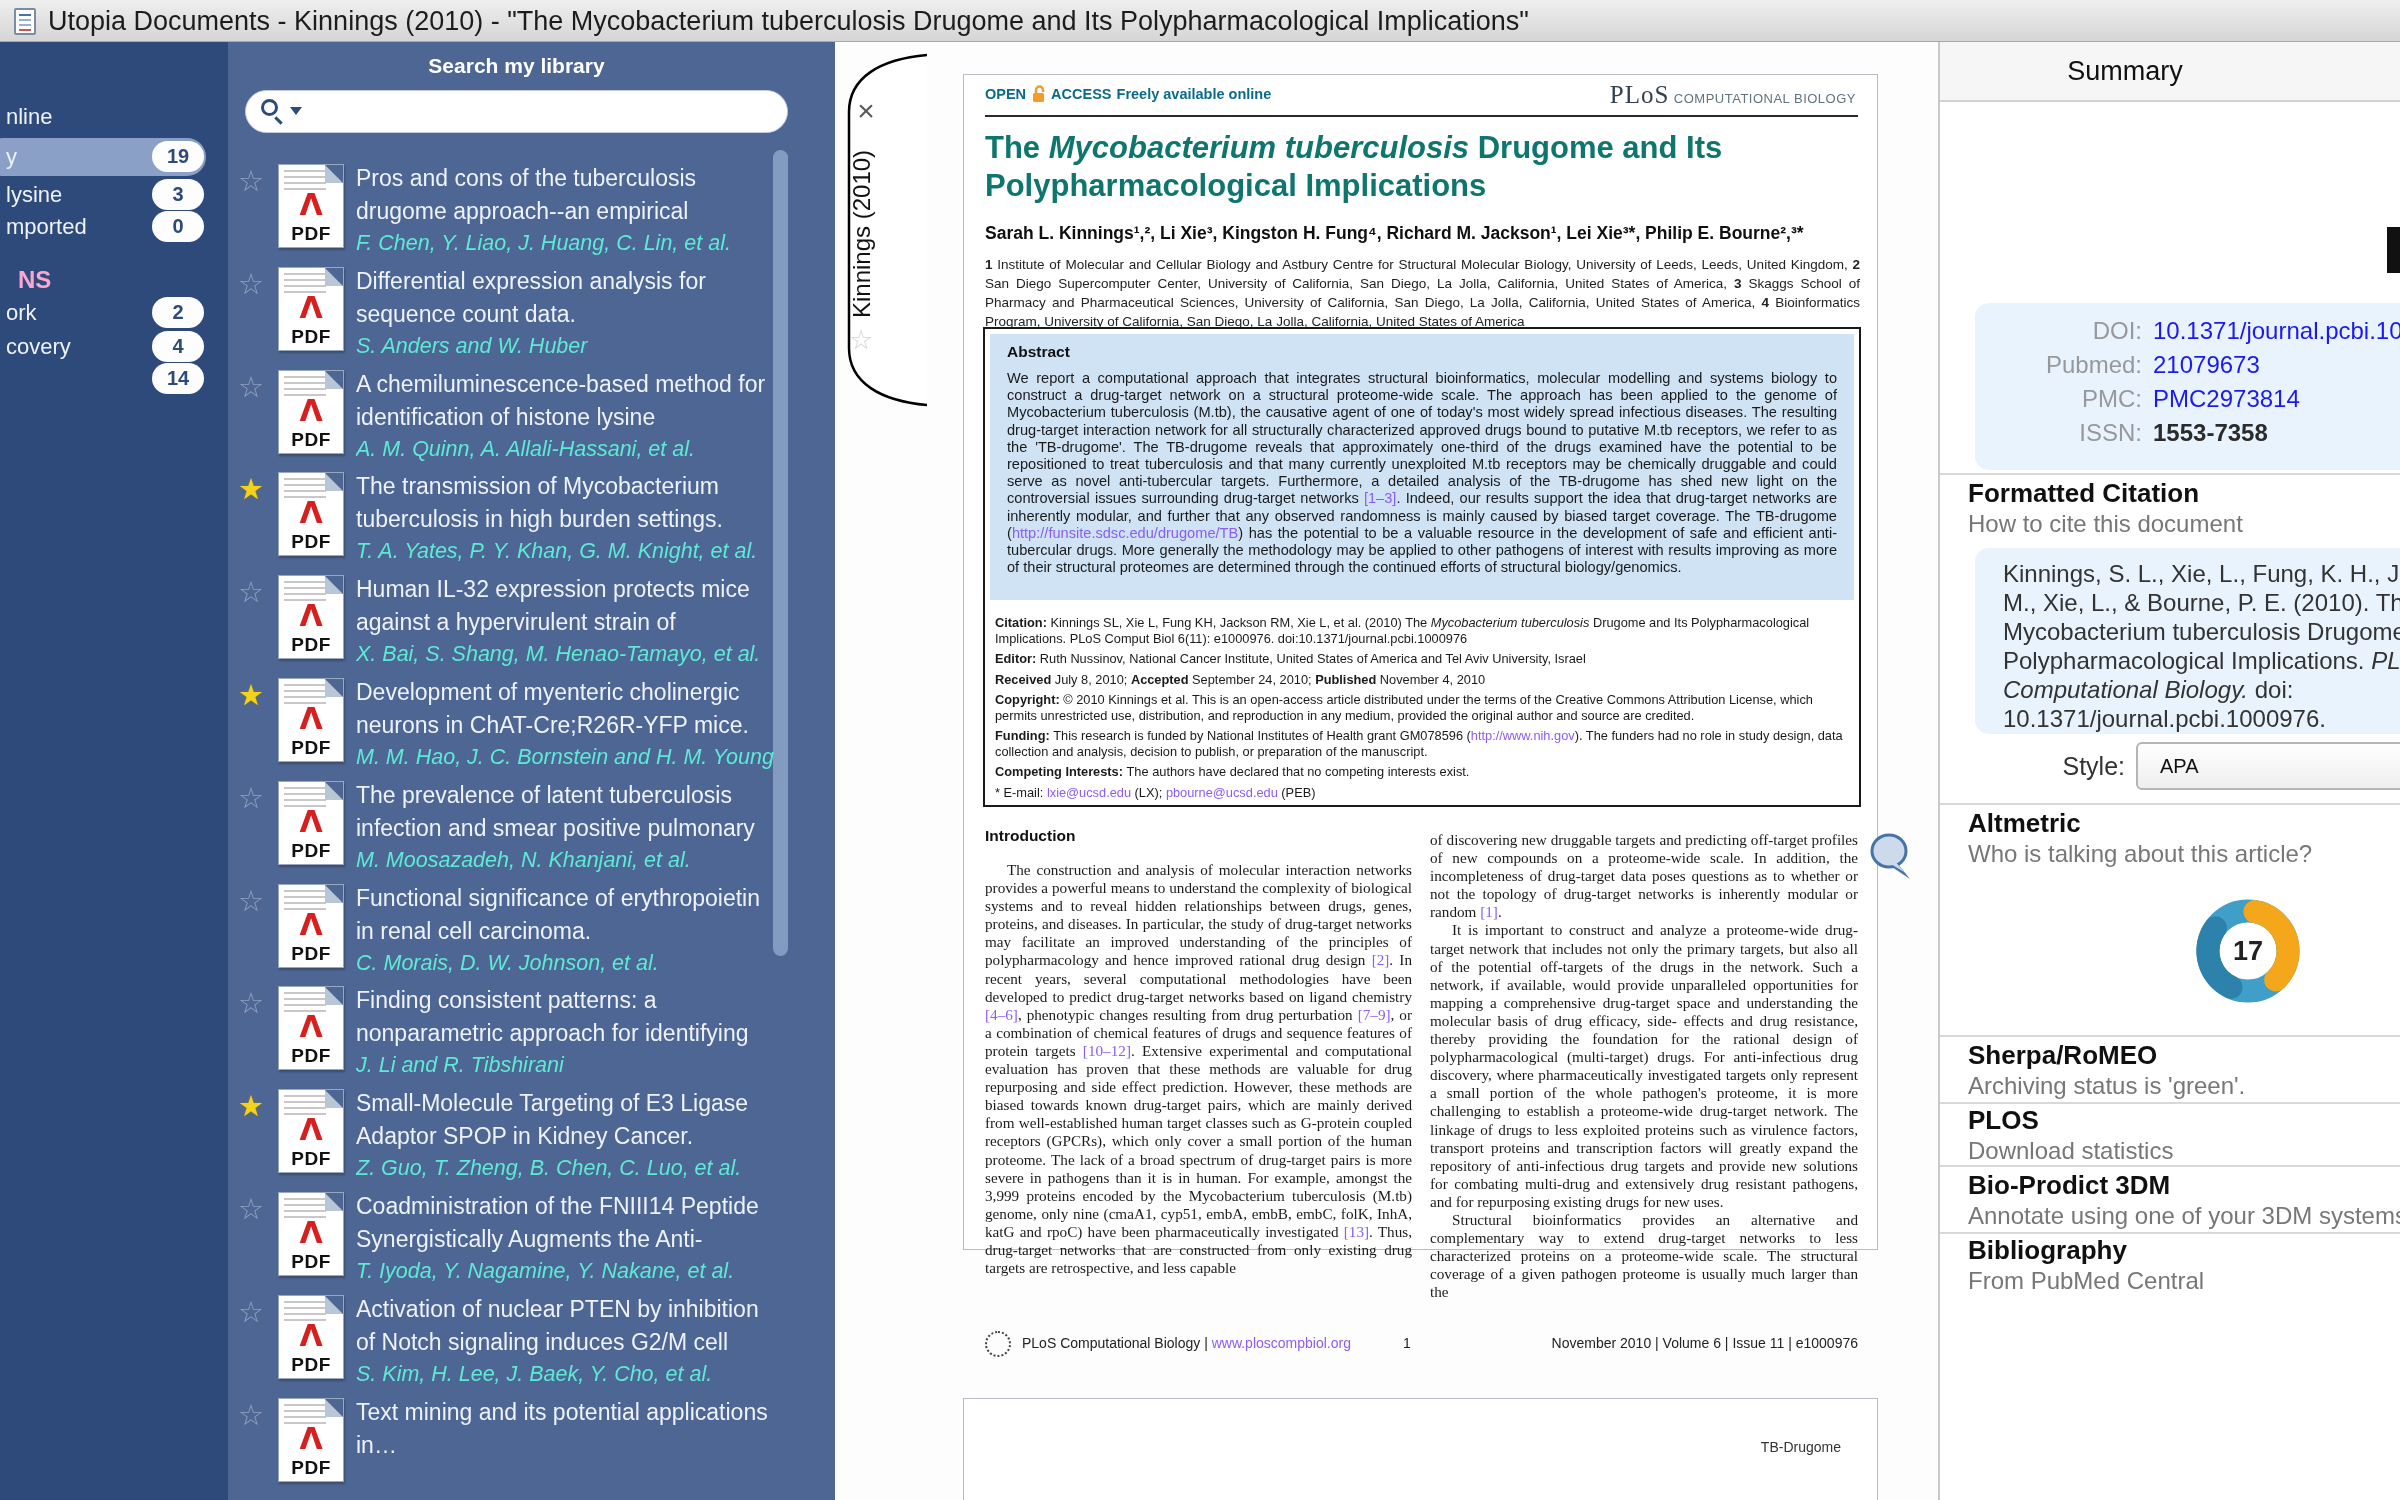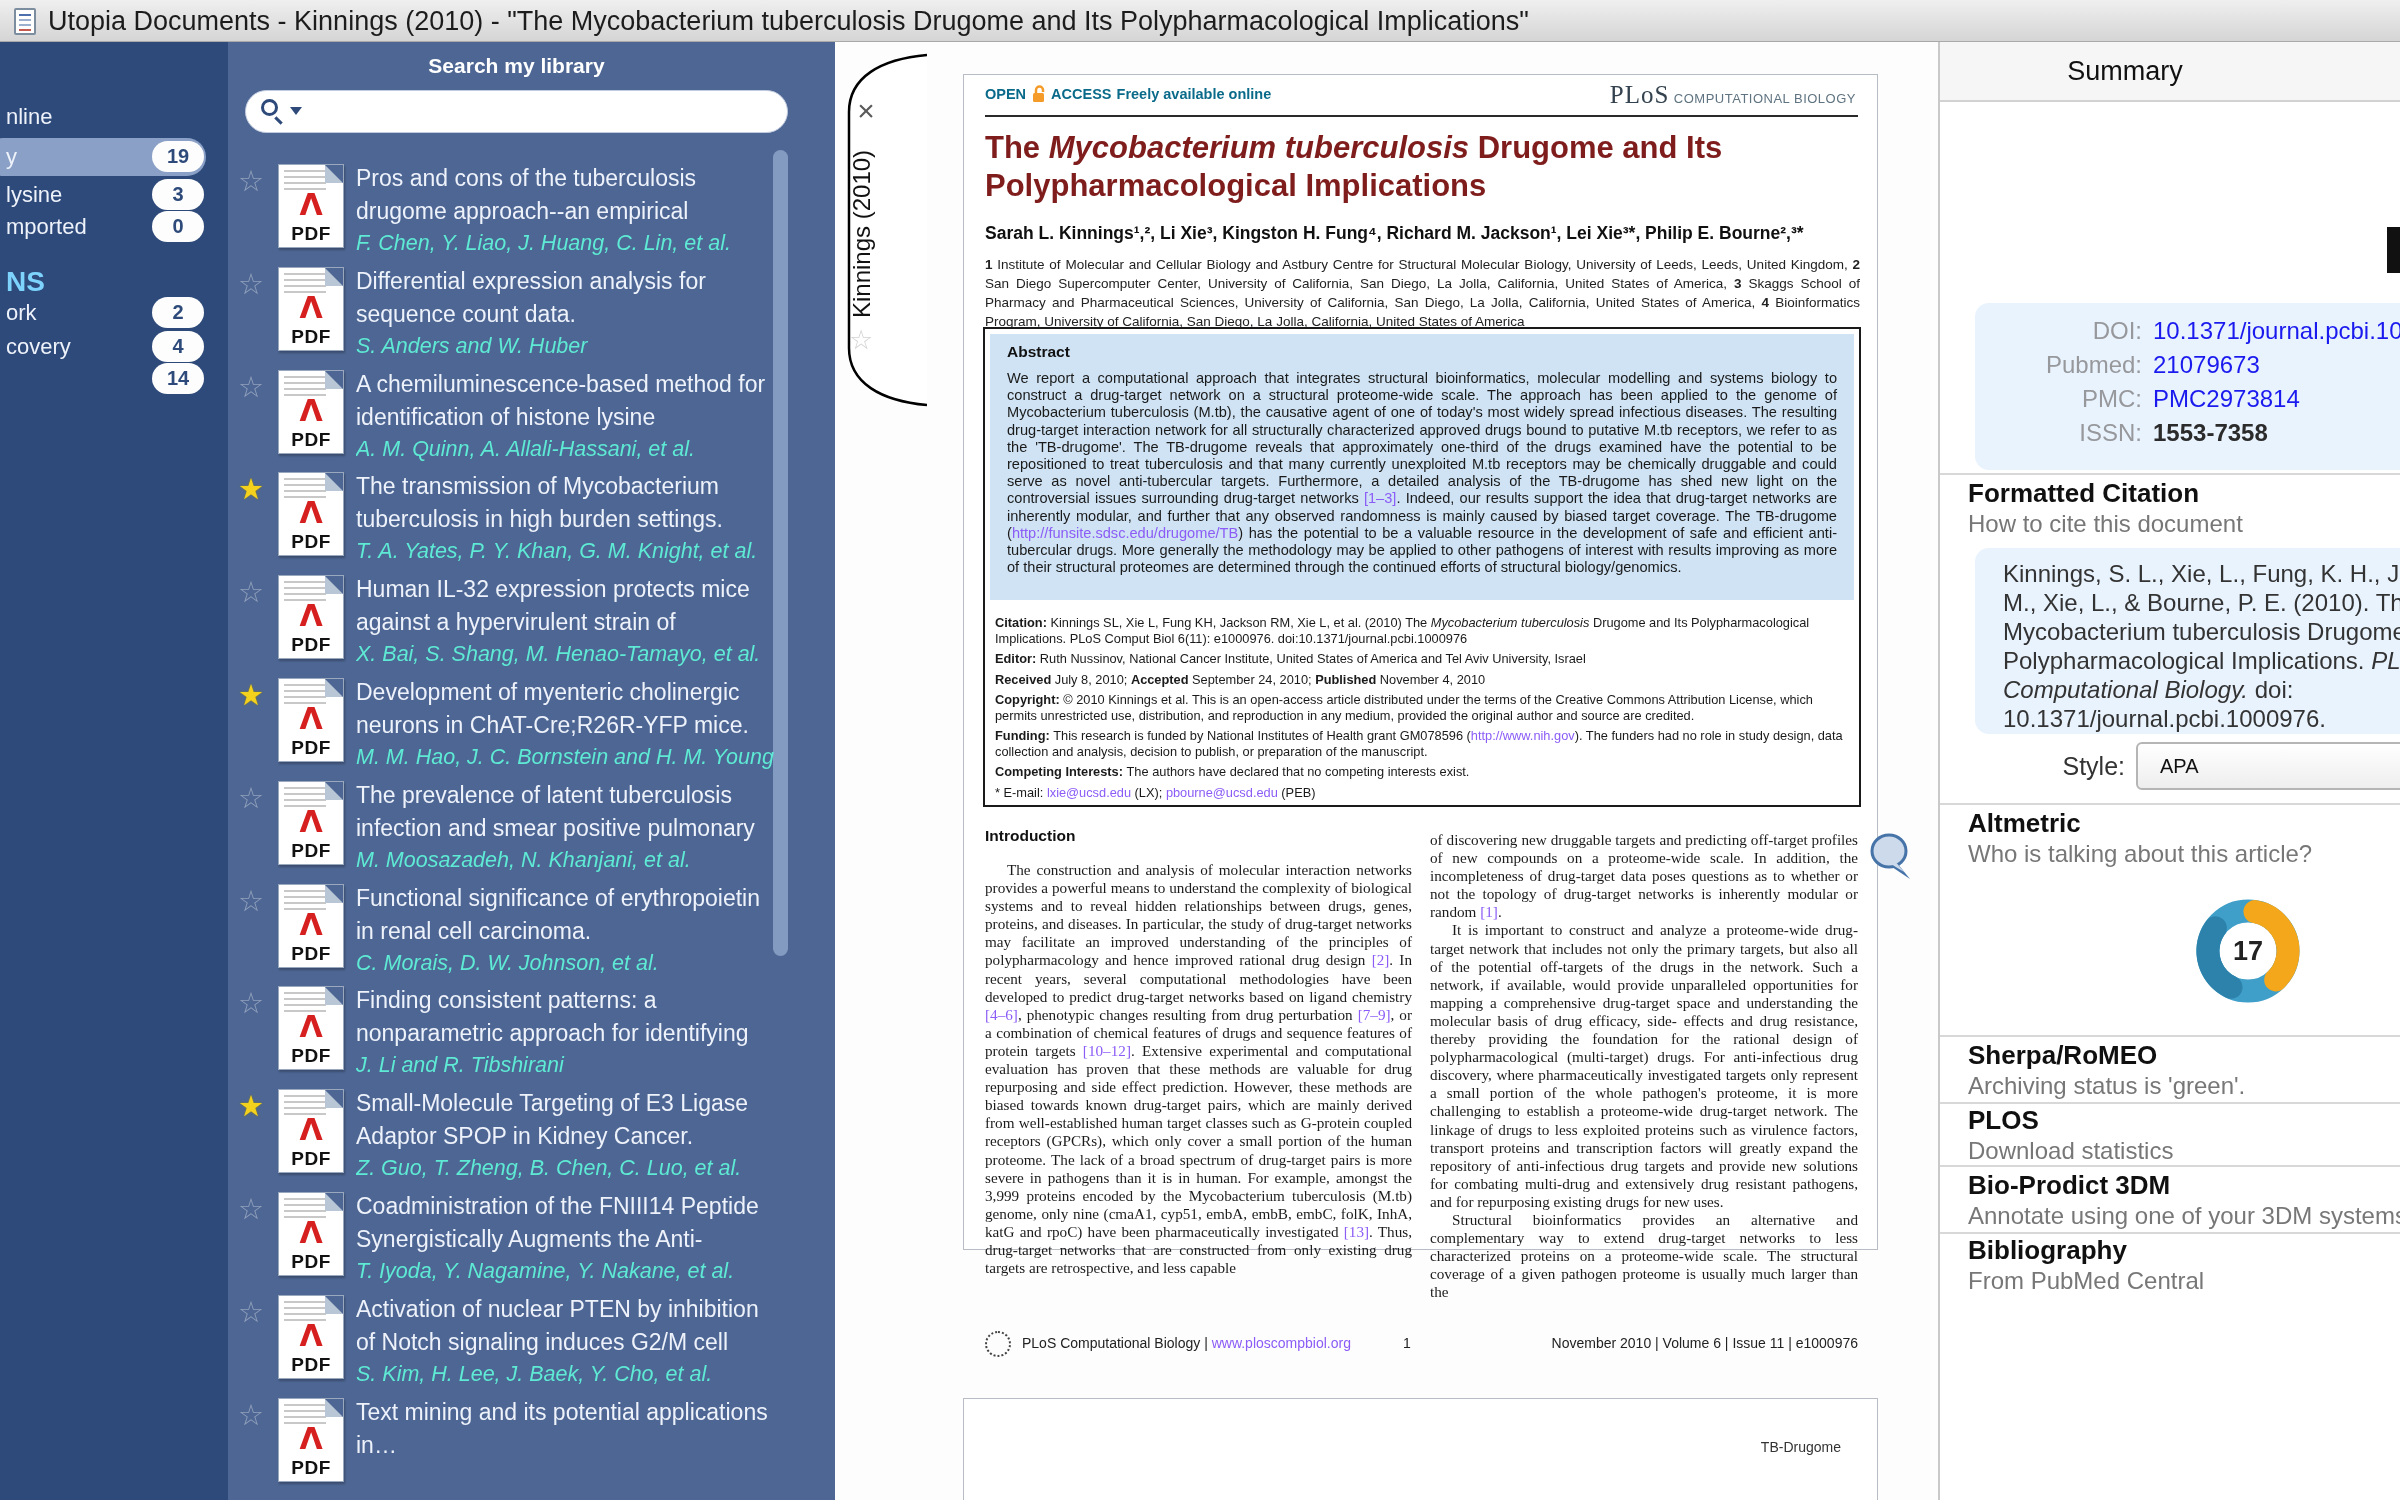--- a/index.html
+++ b/index.html
@@ -11,21 +11,21 @@
   #titlebar { position:absolute; left:0; top:0; width:2400px; height:42px;
     background:linear-gradient(#efefef,#d5d5d5); border-bottom:1px solid #a9a9a9; }
   #titlebar .win-title { position:absolute; left:48px; top:0; line-height:42px; font-size:27px; color:#1c1c1c; white-space:nowrap; }
   #app-icon { position:absolute; left:14px; top:8px; width:22px; height:27px; background:#fff; border:2px solid #7d8da0; border-radius:2px; }
   #app-icon::before { content:""; position:absolute; left:3px; top:4px; width:12px; height:2px; background:#4d6fae; box-shadow:0 5px 0 #9bb0cf, 0 10px 0 #9bb0cf, 0 15px 0 #c45a4f; }
 
   
   #navrail { position:absolute; left:0; top:42px; width:228px; height:1458px; background:#2e4a7a; }
   .nav-row { position:absolute; left:0; width:228px; height:36px; }
   .nav-row .nav-label { position:absolute; left:6px; top:4px; font-size:22px; color:#eef2fa; white-space:nowrap; }
-  .nav-row.header .nav-label { font-size:28px; font-weight:bold; color:#7dd3fc; }
+  .nav-row.header .nav-label { font-size:24px; font-weight:bold; color:#f9a8d4;margin-left:12px; }
   .nav-sel { position:absolute; left:-16px; top:-2px; width:222px; height:38px; background:#8aa0c6; border-radius:19px; }
   .badge { position:absolute; right:24px; top:1px; min-width:52px; height:31px; padding:0 12px; background:#fdfdfd;
     border-radius:16px; color:#2e4a7a; font-size:20px; font-weight:bold; text-align:center; line-height:31px; }
 
   
   #library { position:absolute; left:228px; top:42px; width:607px; height:1458px; background:#4d6693; overflow:hidden; }
   #library-heading { position:absolute; left:17px; top:12px; width:543px; text-align:center; font-size:21px; font-weight:600; color:#fff; }
   #search-pill { position:absolute; left:17px; top:48px; width:543px; height:43px; background:#fff; border:1px solid #c2cce0; border-radius:22px; }
   .mag { position:absolute; left:15px; top:8px; width:17px; height:17px; border:3px solid #2e4a7a; border-radius:50%; }
   .mag::after { content:""; position:absolute; left:13px; top:14px; width:3px; height:9px; background:#2e4a7a; transform:rotate(-45deg); }
@@ -58,21 +58,21 @@
   #page2 { position:absolute; left:128px; top:1356px; width:915px; height:102px; background:#fff; border:1px solid #b8bcc4; border-bottom:none; }
   #running-title { position:absolute; right:36px; top:40px; font-size:14px; color:#333; }
 
   
   .p-abs { position:absolute; }
   #oa-line { left:21px; top:10px; display:flex; align-items:center; gap:5px; font-size:14.5px; font-weight:bold; color:#0a6a8a; }
   #plos-logo { right:21px; top:6px; text-align:right; }
   #plos-serif { font-family:"Liberation Serif",serif; font-size:25px; color:#33424e; letter-spacing:1px; }
   #plos-caps { font-size:13px; color:#5f7380; letter-spacing:.5px; }
   #head-rule { left:21px; top:40px; width:873px; height:2px; background:#2a2a2a; }
-  #paper-title { left:21px; top:54px; width:882px; font-size:31px; line-height:38px; font-weight:bold; color:#7f1d1d; }
+  #paper-title { left:21px; top:54px; width:882px; font-size:31px; line-height:38px; font-weight:bold; color:#0f766e; }
   #paper-authors { left:21px; top:148px; width:882px; font-size:17.5px; font-weight:bold; color:#101010; }
   #paper-affil { left:21px; top:180px; width:875px; font-size:13.5px; line-height:19px; color:#222; text-align:justify; }
   #abs-outer { left:19px; top:252px; width:878px; height:480px; border:2px solid #1a1a1a; }
   #abs-panel { left:26px; top:259px; width:864px; height:266px; background:#cfe3f4; }
   #abs-heading { left:43px; top:268px; font-size:15.5px; font-weight:bold; color:#111; }
   #abs-text { left:43px; top:295px; width:830px; font-size:14.6px; line-height:17.2px; color:#1a1a1a; text-align:justify; }
   #meta-block { left:31px; top:540px; width:852px; font-size:12.8px; line-height:15.5px; color:#1a1a1a; }
   .meta-line { margin-bottom:5px; }
   #intro-heading { left:21px; top:752px; font-size:15.5px; font-weight:bold; color:#111; }
   .pcol { font-family:"Liberation Serif",serif; font-size:15.2px; line-height:18.1px; color:#1b1b1b; text-align:justify; }

